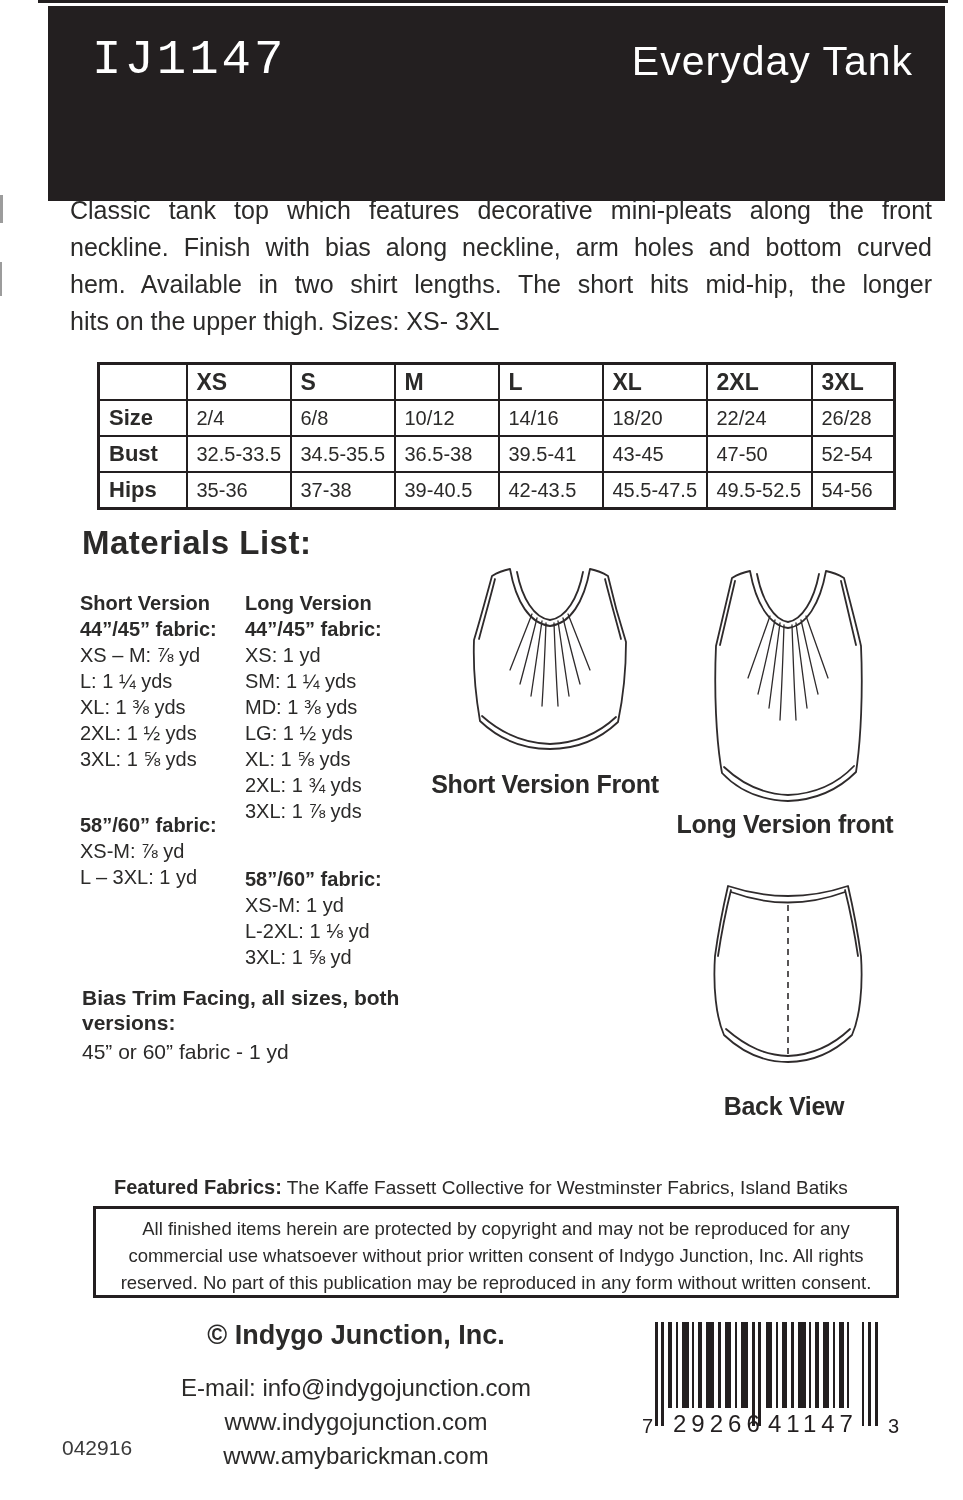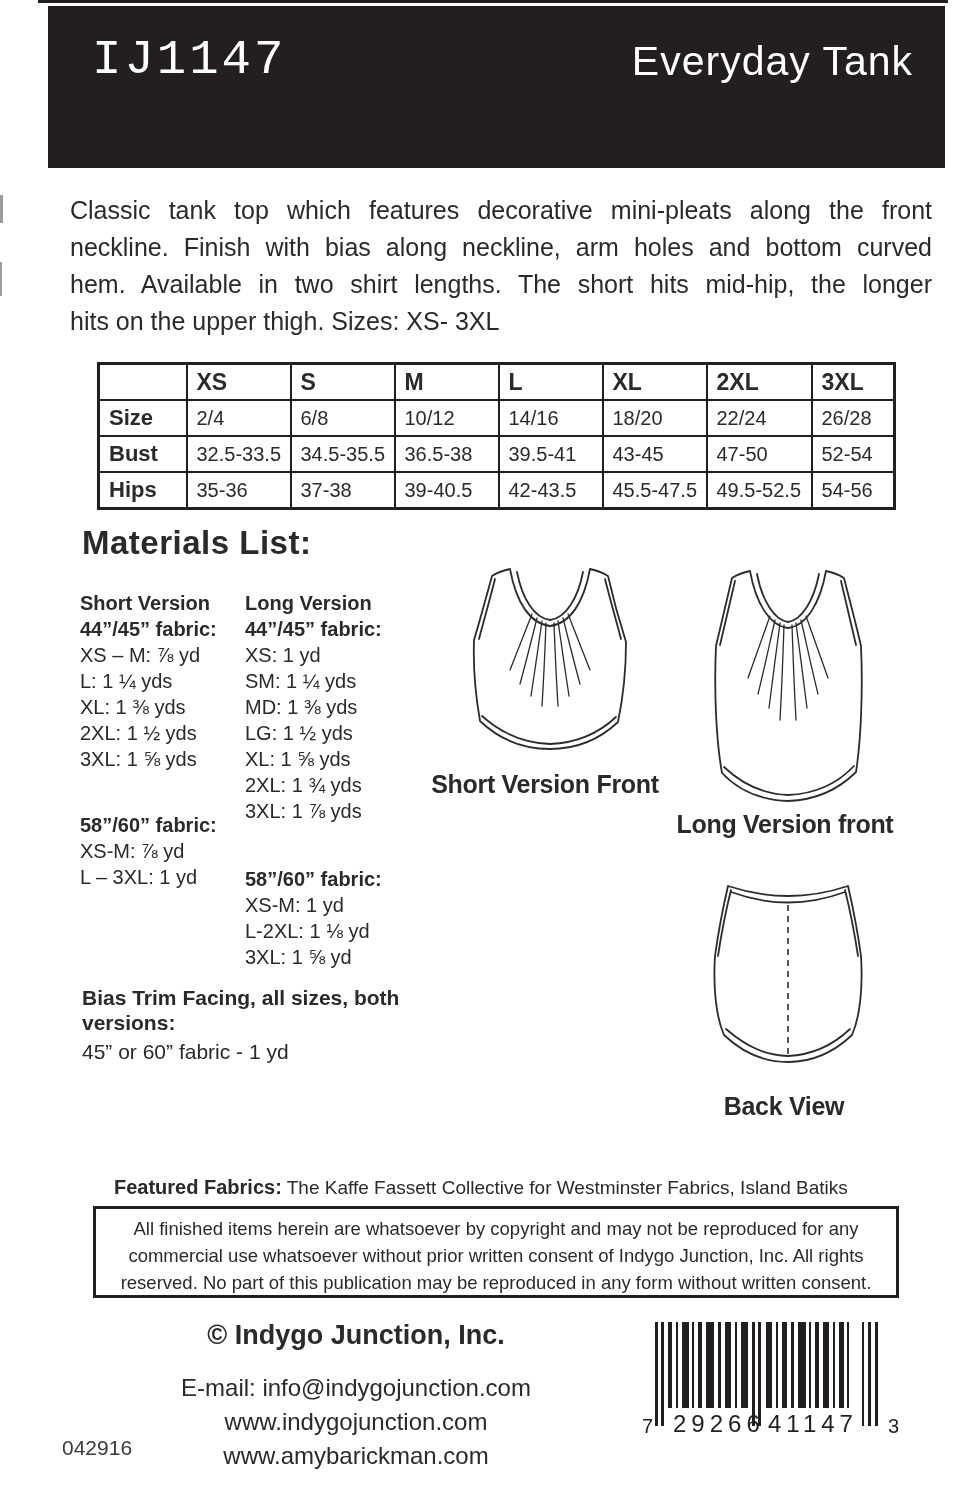--- a/index.html
+++ b/index.html
@@ -7,21 +7,21 @@
     position:relative;width:963px;height:1500px;background:#ffffff;
     margin:0 auto;overflow:hidden;
     font-family:"Liberation Sans","DejaVu Sans",sans-serif;
     color:#2b2a29;
   }
   .abs{position:absolute;}
   
   .top-line{left:38px;top:0;width:910px;height:3px;background:#231f20;}
   .smudge{width:3px;background:#4a4a4a;opacity:.55;left:0;}
   
-  .header-bar{left:48px;top:6px;width:897px;height:162px;background:#231f20;}
+  .header-bar{left:48px;top:6px;width:897px;height:195px;background:#231f20;}
   .pattern-number{
     position:absolute;left:44px;top:26px;color:#fff;
     font-family:"Liberation Mono","DejaVu Sans Mono",monospace;
     font-size:49px;letter-spacing:3px;font-weight:400;
   }
   .header-title{
     position:absolute;right:32px;top:32px;color:#fff;
     font-size:41px;font-weight:400;letter-spacing:1px;
   }
   
@@ -244,21 +244,21 @@
     <path d="M 90 33 L 90 186" fill="none" stroke="#2f2b2c" stroke-width="1.6" stroke-dasharray="6 5"></path>
   </svg>
   <div class="abs illo-label lab-back">Back View</div>
 
   <div class="abs featured">
     <span class="b">Featured Fabrics:</span>
     <span>The Kaffe Fassett Collective for Westminster Fabrics, Island Batiks</span>
   </div>
 
   <div class="abs copyright-box">
-    <div class="cline">All finished items herein are whatsoever by copyright and may not be reproduced for any</div>
+    <div class="cline">All finished items herein are protected by copyright and may not be reproduced for any</div>
     <div class="cline">commercial use whatsoever without prior written consent of Indygo Junction, Inc. All rights</div>
     <div class="cline">reserved. No part of this publication may be reproduced in any form without written consent.</div>
   </div>
 
   <div class="abs footer-block">
     <div class="footer-company">© Indygo Junction, Inc.</div>
     <div class="footer-line">E-mail: info@indygojunction.com</div>
     <div class="footer-line">www.indygojunction.com</div>
     <div class="footer-line">www.amybarickman.com</div>
   </div>

